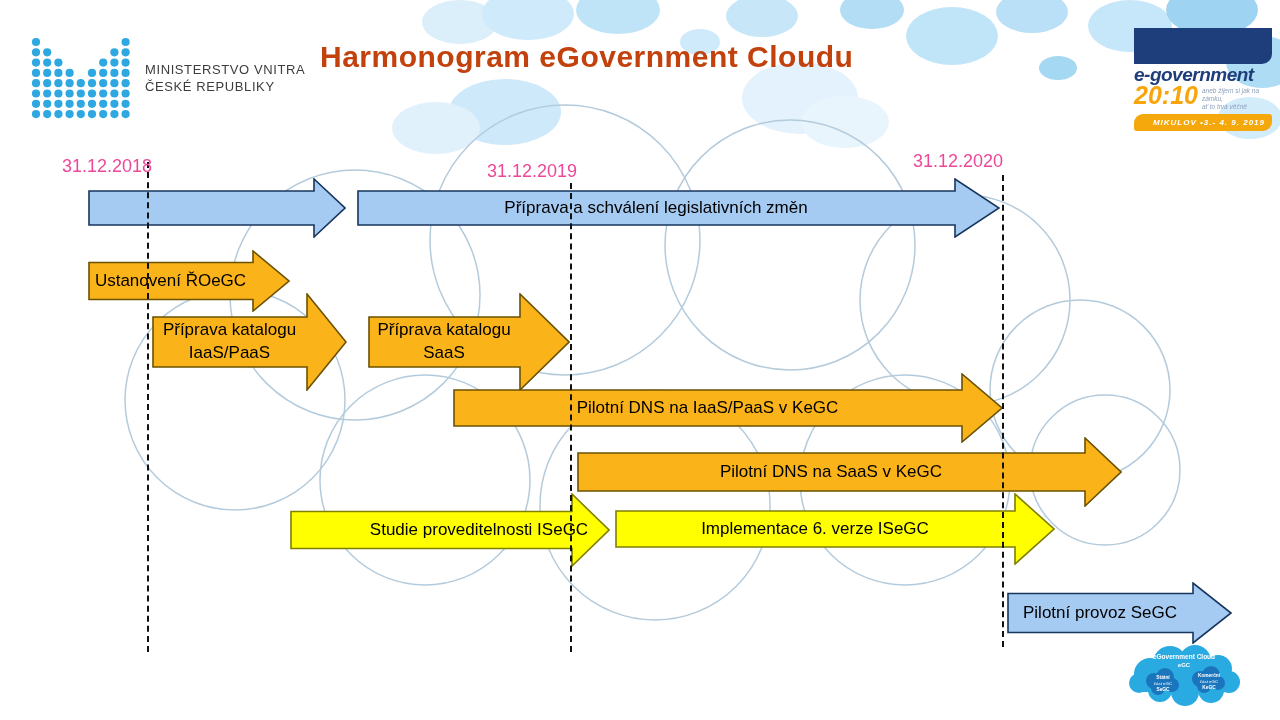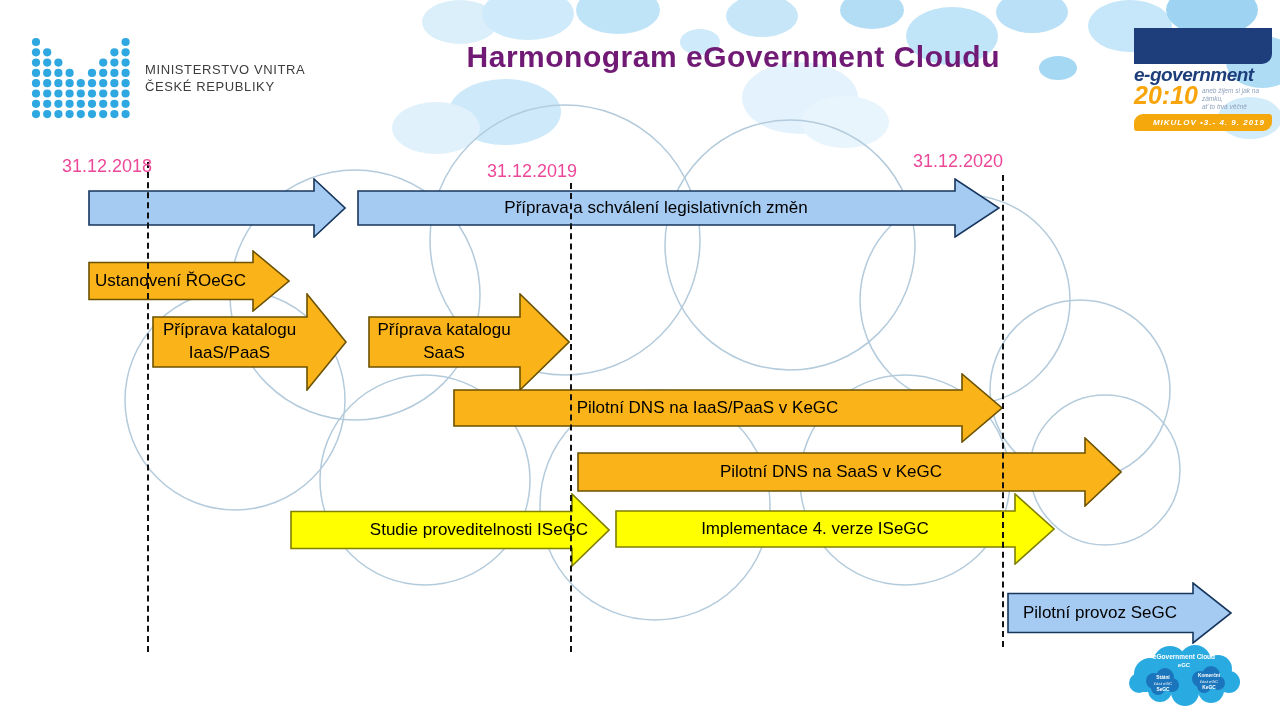--- a/index.html
+++ b/index.html
@@ -5,22 +5,22 @@
   html,body{margin:0;padding:0;background:#fff;}
   .stage{position:relative;width:1280px;height:720px;background:#fff;overflow:hidden;
          font-family:"Liberation Sans","DejaVu Sans",sans-serif;}
   svg{display:block;}
   
   #bg{position:absolute;left:0;top:0;z-index:0;}
   
   #ministry-logo{position:absolute;left:30px;top:36px;z-index:3;}
   #ministry-name{position:absolute;left:145px;top:62px;z-index:3;color:#3d3d3d;
                  font-size:13px;letter-spacing:.6px;line-height:1.3;font-weight:500;}
-  #page-title{position:absolute;left:320px;top:40px;width:680px;z-index:3;text-align:right;
-              font-size:30px;font-weight:bold;color:#701a75;letter-spacing:.5px;}
+  #page-title{position:absolute;left:320px;top:40px;width:680px;z-index:3;text-align:left;
+              font-size:30px;font-weight:bold;color:#c2410c;letter-spacing:.5px;}
   
   #conf-logo{position:absolute;left:1134px;top:28px;width:145px;z-index:3;font-style:italic;}
   #conf-box{width:138px;height:36px;background:#1E3E7B;border-radius:0 0 10px 0;}
   #conf-name{color:#1E3E7B;font-weight:bold;font-size:19px;letter-spacing:-.5px;line-height:1;margin-top:1px;}
   #conf-row{display:flex;align-items:flex-start;margin-top:0;}
   #conf-time{color:#F7A50A;font-weight:bold;font-size:25px;line-height:.9;}
   #conf-tagline{font-size:6.5px;color:#8fa1bd;line-height:1.25;margin-left:4px;margin-top:3px;}
   #conf-bar{width:124px;height:17px;background:#F5A80C;border-radius:9px 3px 9px 3px;margin-top:3px;
             display:flex;align-items:center;justify-content:flex-end;padding:0 7px;
             color:#fff;font-weight:bold;font-size:8px;letter-spacing:1px;}
@@ -227,21 +227,21 @@
 <div class="arrow yellow z-mid" id="a7">
       <svg width="320" height="74" viewBox="0 0 320 74">
         <polygon points="1,18.5 282,18.5 282,1 319,37 282,73 282,55.5 1,55.5"></polygon>
       </svg>
       <div class="lbl" style="width: 282px; margin-left: 48px;">Studie proveditelnosti ISeGC</div>
     </div>
 <div class="arrow yellow z-mid" id="a8">
       <svg width="440" height="72" viewBox="0 0 440 72">
         <polygon points="1,18 400,18 400,1 439,36 400,71 400,54 1,54"></polygon>
       </svg>
-      <div class="lbl" style="width: 400px;">Implementace 4. verze ISeGC</div>
+      <div class="lbl" style="width: 400px;">Implementace 6. verze ISeGC</div>
     </div>
 <div class="arrow blue z-mid" id="a9">
       <svg width="225" height="62" viewBox="0 0 225 62">
         <polygon points="1,11.5 186,11.5 186,1 224,31 186,61 186,50.5 1,50.5"></polygon>
       </svg>
       <div class="lbl" style="width: 186px;">Pilotní provoz SeGC</div>
     </div>
 
 <svg id="cloud-logo" width="130" height="64" viewBox="0 0 130 64">
   <g fill="#29ABE2">

